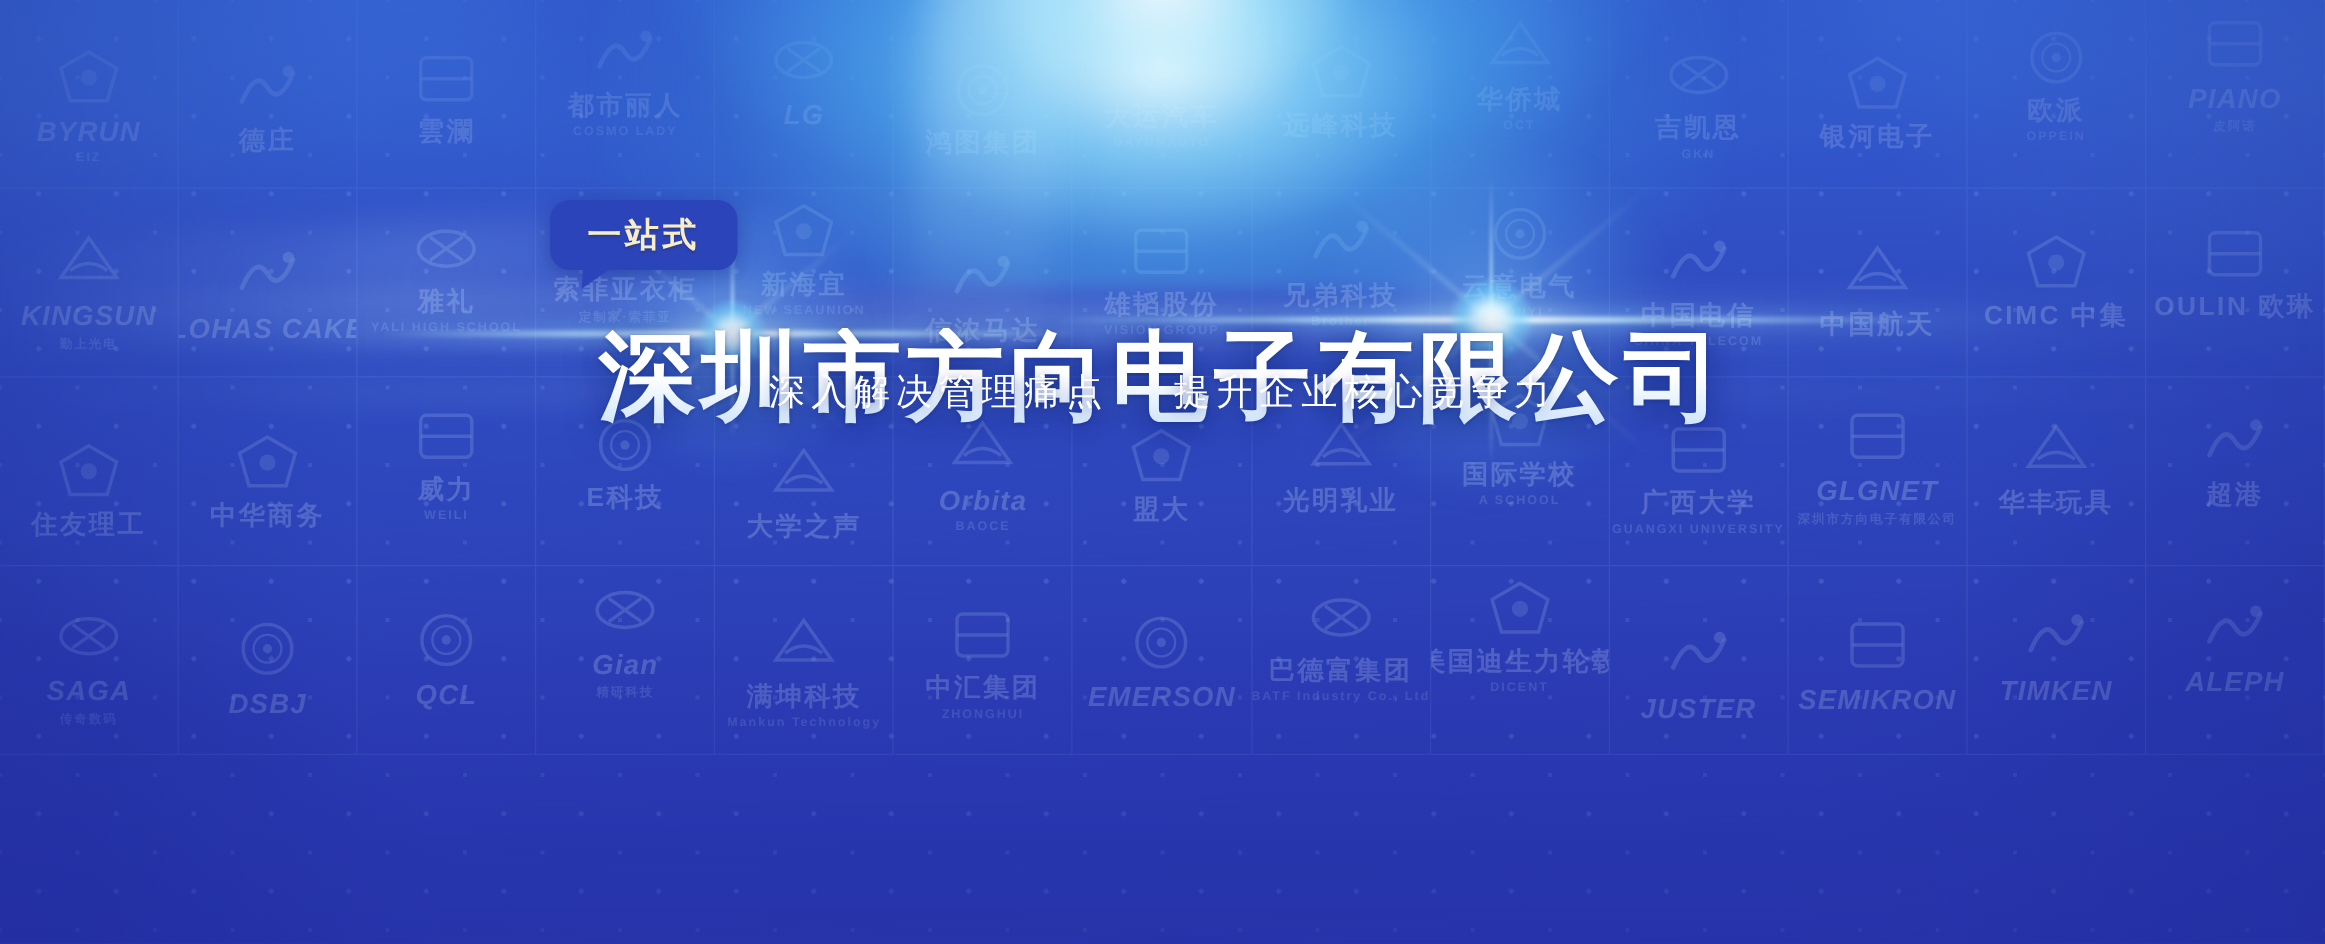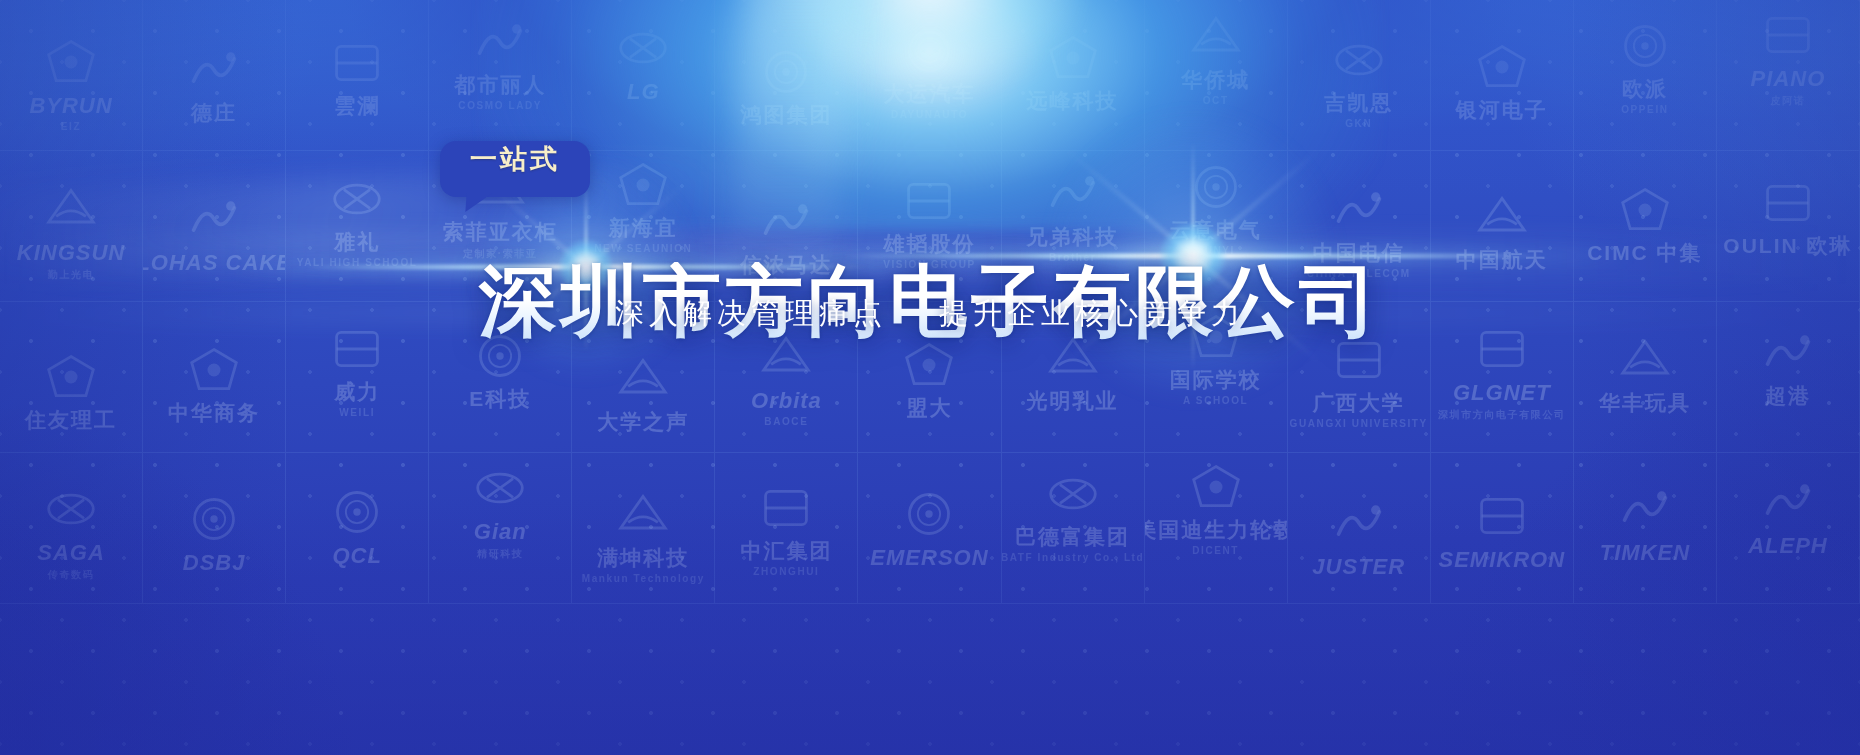--- a/index.html
+++ b/index.html
@@ -215,25 +215,25 @@
 
   
   .content {
     position: absolute;
     left: 0; right: 0; top: 0;
     z-index: 20;
   }
 
   .badge {
     position: absolute;
-    left: 440px; top: 141px;
+    left: 440px; top: 160px;
     width: 150px; height: 56px;
     background: #2c44b9;
     border-radius: 16px;
-    display: flex; justify-content: center;
+    display: flex; align-items: center; justify-content: center;
     box-shadow: 0 3px 16px rgba(18,30,110,.35);
   }
   .badge::after {
     content: "";
     position: absolute;
     left: 26px; bottom: -15px;
     width: 0; height: 0;
     border-left: 0 solid transparent;
     border-right: 26px solid transparent;
     border-top: 19px solid #2c44b9;

